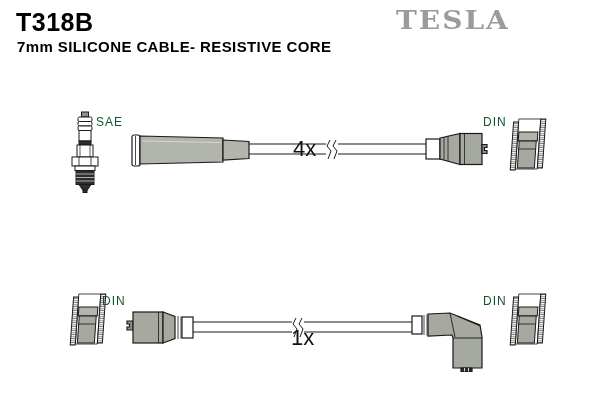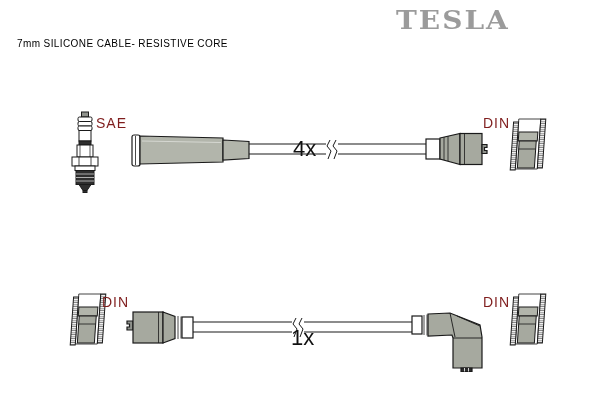--- a/index.html
+++ b/index.html
@@ -6,49 +6,50 @@
   #canvas{
     position:relative;width:600px;height:400px;background:#ffffff;
     font-family:"Liberation Sans",sans-serif;overflow:hidden;
   }
   .abs{position:absolute;}
   #part-number{
     left:16px;top:8px;font-size:25px;font-weight:bold;color:#000;
     letter-spacing:0.5px;
   }
   #subtitle{
-    left:17px;top:38px;font-size:10px;color:#000;letter-spacing:0.4px;
+    left:17px;top:38px;font-size:15px;color:#000;letter-spacing:0.4px;font-weight:bold;
   }
   #brand-logo{
     left:396px;top:6px;font-family:"DejaVu Serif","Liberation Serif",serif;
     font-weight:bold;font-size:28px;color:#9b9b9b;letter-spacing:2px;
     transform:scaleY(0.9);transform-origin:top left;
   }
   .conn-label{
-    font-size:14px;color:#7f1d1d;letter-spacing:1px;
+    font-size:12px;color:#14532d;letter-spacing:1px;
   }
   .qty-label{
     font-size:22px;color:#111;margin-top:36px;
   }
   svg{display:block;}
 </style>
 </head>
 <body>
 
 <div id="canvas">
 
   <svg width="0" height="0" class="abs" aria-hidden="true">
     <defs>
       <pattern id="wallhatch" width="4" height="4" patternUnits="userSpaceOnUse">
         <rect width="4" height="4" fill="#ffffff"></rect>
         <path d="M0,1.5 H4 M0,3.5 H4" stroke="#555" stroke-width="0.8"></path>
       </pattern>
     </defs>
   </svg>
 
+  <div id="part-number" class="abs">T318B</div>
   <div id="subtitle" class="abs">7mm SILICONE CABLE- RESISTIVE CORE</div>
   <div id="brand-logo" class="abs">TESLA</div>
 
   <svg class="abs" style="left:65px;top:111px" width="40" height="82" viewBox="0 0 40 82">
     <g stroke="#1a1a1a" stroke-width="1">
       <rect x="16.5" y="1" width="7" height="5" fill="#8f928c"></rect>
       <rect x="13" y="6" width="14" height="4.5" rx="1.5" fill="#fff"></rect>
       <rect x="13" y="10.5" width="14" height="4.5" rx="1.5" fill="#fff"></rect>
       <rect x="13" y="15" width="14" height="4.5" rx="1.5" fill="#fff"></rect>
       <rect x="14" y="19.5" width="12" height="10.5" fill="#fff"></rect>

